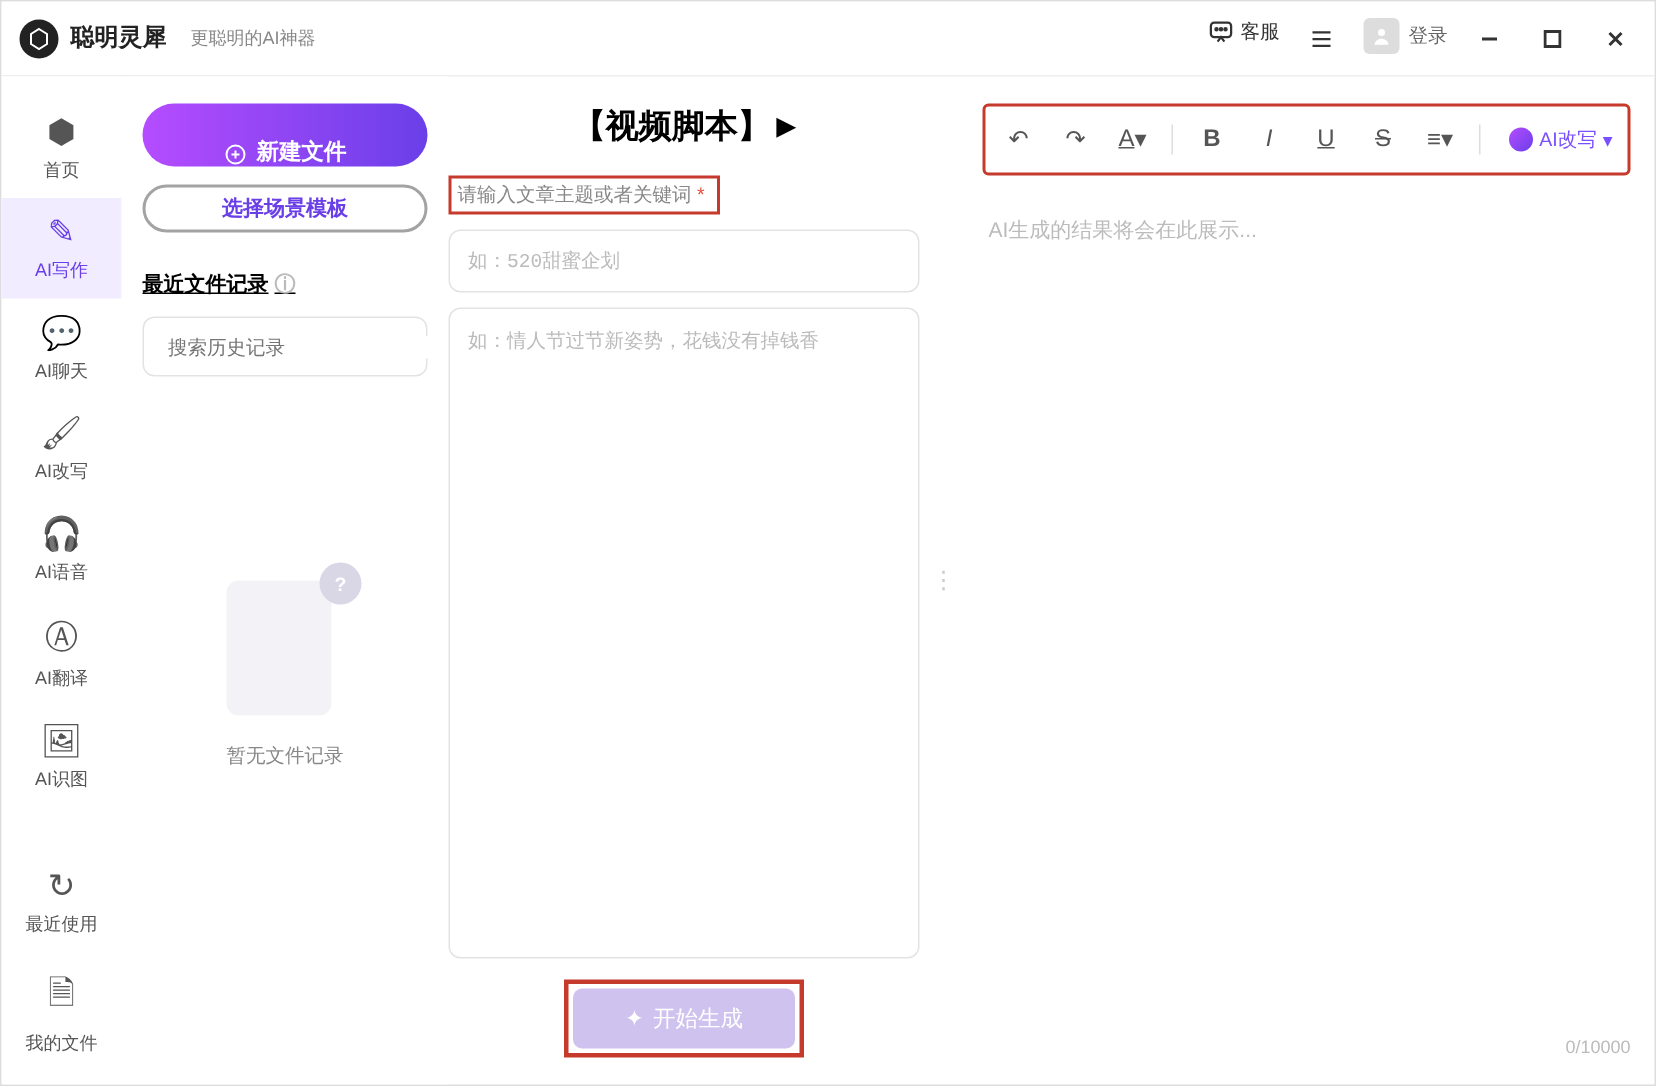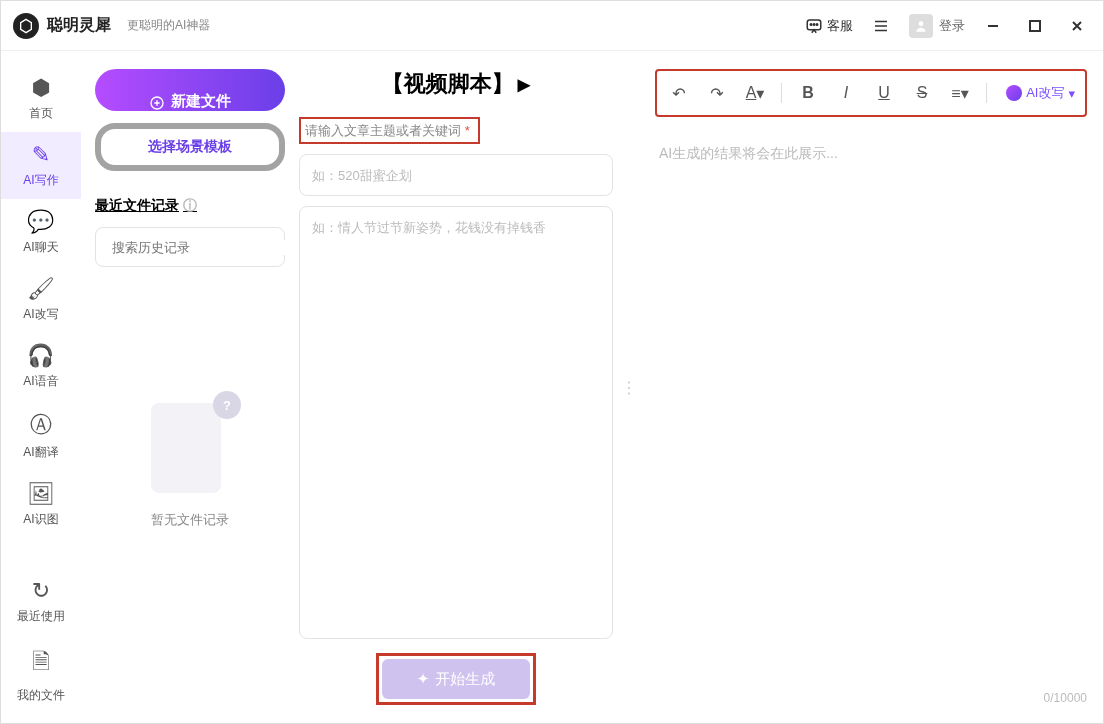--- a/index.html
+++ b/index.html
@@ -3,50 +3,50 @@
 <meta charset="utf-8">
 <style>
 * { margin: 0; padding: 0; box-sizing: border-box; font-family: -apple-system, "Microsoft YaHei", sans-serif; }
 body { width: 1104px; height: 724px; background: #fff; overflow: hidden; border: 1px solid #ddd; }
 
 .titlebar { height: 50px; background: #fff; display: flex; align-items: center; padding: 0 12px; border-bottom: 1px solid #eee; }
 .logo-wrap { display: flex; align-items: center; gap: 8px; }
 .logo-icon { width: 26px; height: 26px; background: #222; border-radius: 50%; display: flex; align-items: center; justify-content: center; color: #fff; }
 .app-title { font-weight: 700; font-size: 16px; color: #222; }
 .app-sub { font-size: 12px; color: #888; margin-left: 8px; }
-.titlebar-right { margin-left: auto; display: flex; align-items: center; gap: 14px; }
+.titlebar-right { margin-left: auto; display: flex; align-items: flex-start; gap: 14px; }
 .support { display: flex; align-items: center; gap: 4px; font-size: 13px; color: #333; cursor: pointer; }
 .burger, .winbtn { width: 28px; height: 28px; display: flex; align-items: center; justify-content: center; cursor: pointer; color: #333; }
 .login { display: flex; align-items: center; gap: 6px; font-size: 13px; color: #666; cursor: pointer; }
 .avatar { width: 24px; height: 24px; background: #ddd; border-radius: 4px; display: flex; align-items: center; justify-content: center; }
 
 .main { display: flex; height: calc(100% - 50px); }
 .sidebar { width: 80px; background: #fff; display: flex; flex-direction: column; padding-top: 14px; }
 .side-item { display: flex; flex-direction: column; align-items: center; gap: 4px; padding: 10px 0; cursor: pointer; color: #555; font-size: 12px; }
 .side-item.active { background: #f1ecff; color: #6a3fe8; border-radius: 0; }
 .side-item .ico { font-size: 22px; }
 
 .col1 { width: 218px; padding: 18px 14px; background: #fff; }
 .newfile { width: 100%; height: 42px; background: linear-gradient(90deg, #b54cff, #6a3fe8); color: #fff; border: none; border-radius: 21px; font-size: 15px; font-weight: 600; display: flex; align-items: flex-end; justify-content: center; gap: 6px; cursor: pointer; }
-.tplbtn { width: 100%; height: 48px; margin-top: 12px; border: 6px solid #a3a3a3; color: #6a3fe8; background: #fff; border-radius: 20px; font-size: 14px; font-weight: 600; cursor: pointer; }
+.tplbtn { width: 100%; height: 32px; margin-top: 12px; border: 2px solid #a3a3a3; color: #6a3fe8; background: #fff; border-radius: 20px; font-size: 14px; font-weight: 600; cursor: pointer; }
 .recent-hd { margin-top: 26px; font-size: 14px; font-weight: 600; display: flex; align-items: center; gap: 4px; text-decoration: underline; }
 .searchbox { margin-top: 12px; height: 40px; border: 1px solid #e3e3e6; border-radius: 8px; display: flex; align-items: center; padding: 0 10px; gap: 6px; color: #999; }
 .searchbox input { border: none; outline: none; font-size: 13px; flex: 1; }
 .empty-wrap { margin-top: 130px; display: flex; flex-direction: column; align-items: center; color: #888; font-size: 13px; gap: 14px; }
 .empty-img { width: 90px; height: 100px; position: relative; }
 .empty-img .sheet { position: absolute; width: 70px; height: 90px; background: #f3f3f7; border-radius: 8px; left: 6px; top: 6px; }
 .empty-img .q { position: absolute; right: -6px; top: -6px; width: 28px; height: 28px; border-radius: 50%; background: #d9d6e6; color: #fff; display: flex; align-items: center; justify-content: center; font-weight: 700; }
 
 .col2 { width: 320px; padding: 18px 6px 18px 0; display: flex; flex-direction: column; }
 .head2 { font-size: 22px; font-weight: 700; text-align: left; display: flex; justify-content: center; align-items: center; gap: 4px; }
 .head2 .tri { font-size: 16px; }
 .lbl { font-size: 13px; color: #888; margin-top: 18px; }
 .lbl .star { color: #e74c3c; }
 .hl { border: 2px solid #c63a2c; display: inline-block; padding: 2px 8px 2px 4px; }
-.inp1 { width: 100%; height: 42px; margin-top: 10px; border: 1px solid #e3e3e6; border-radius: 8px; padding: 0 12px; font-size: 13px; outline: none; }
+.inp1 { width: 100%; height: 42px; margin-top: 10px; border: 1px solid #e3e3e6; border-radius: 8px; padding: 0 12px; font-size: 13px; outline: none; font-family: Liberation Mono, monospace; }
 .inp1::placeholder { color: #bbb; }
 .inp2 { width: 100%; margin-top: 10px; border: 1px solid #e3e3e6; border-radius: 8px; padding: 12px; font-size: 13px; outline: none; resize: none; flex: 1; min-height: 370px; }
 .inp2::placeholder { color: #bbb; }
 .genbtn { width: 150px; height: 40px; margin: 14px auto 0; background: #cfc2ee; color: #fff; border: none; border-radius: 6px; font-size: 15px; display: flex; align-items: center; justify-content: center; gap: 6px; cursor: pointer; }
 .hl-btn { border: 3px solid #c63a2c; display: flex; justify-content: center; padding: 3px; margin: 14px auto 0; width: 160px; }
 .hl-btn .genbtn { margin: 0; }
 
 .drag { width: 20px; display: flex; align-items: center; justify-content: center; color: #ccc; }
 
 .col3 { flex: 1; padding: 18px 16px; display: flex; flex-direction: column; }

